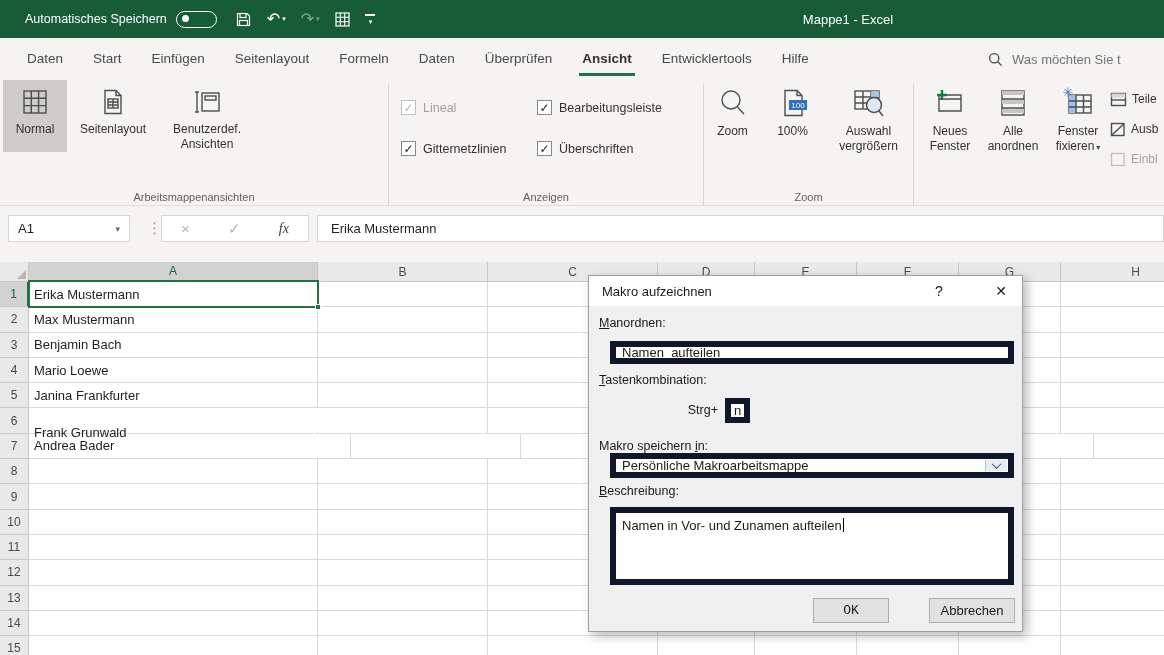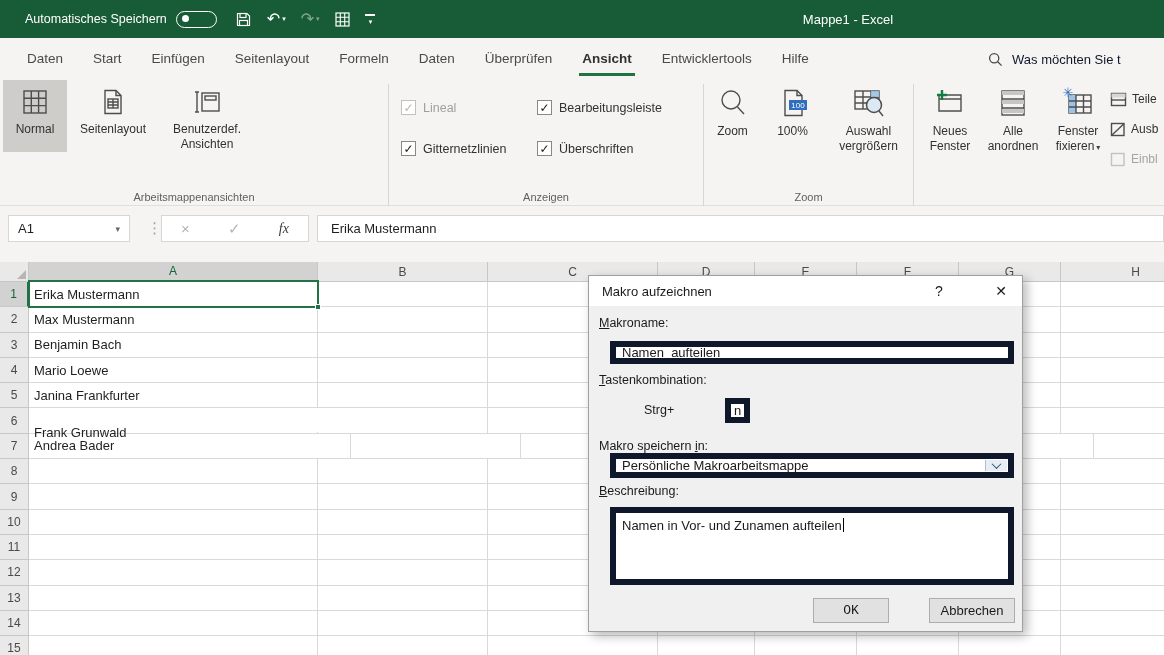--- a/index.html
+++ b/index.html
@@ -23,21 +23,21 @@
   .qcust .bar { width:10px; height:2px; background:#fff; margin-bottom:3px; }
   .qcust .caret { font-size:7px; }
 
   
   .tabrow { position:absolute; top:38px; left:0; width:1164px; height:42px; background:#f5f4f2; }
   .tabs { display:flex; margin-left:12px; height:100%; }
   .tab { padding:0 15px; font-size:13.5px; color:#4a4a4a; line-height:42px; position:relative; white-space:nowrap; }
   .tab.active { font-weight:bold; color:#323130; }
   .tab.active::after { content:""; position:absolute; left:12px; right:12px; bottom:4px; height:3px; background:#217346; }
   .tellme { position:absolute; left:988px; top:0; height:42px; display:flex; align-items:center; gap:9px;
-            font-size:13px; color:#0f172a; white-space:nowrap; }
+            font-size:13px; color:#737373; white-space:nowrap; }
 
   
   .ribbon { position:absolute; top:80px; left:0; width:1164px; height:126px; background:#f5f4f2;
             border-bottom:1px solid #e1dfdd; }
   .gsep { position:absolute; top:6px; height:184px; width:1px; background:#d8d6d4; top:4px; height:188px; }
   .group-label { position:absolute; bottom:3px; left:0; right:0; text-align:center; font-size:11px; color:#605e5c; }
   .bigbtn { display:flex; flex-direction:column; align-items:center; padding-top:7px; }
   .bigbtn .lbl { font-size:12px; color:#323130; text-align:center; line-height:15px; margin-top:5px; white-space:nowrap; }
   .bigbtn.selected { background:#cfcdca; }
   .g-views { position:absolute; left:0; top:0; width:388px; height:126px; }
@@ -107,21 +107,21 @@
   .dclose { position:absolute; right:0; top:0; width:42px; height:30px; text-align:center;
             line-height:30px; font-size:14px; color:#1a1a1a; }
   .dlabel { position:absolute; left:10px; font-size:12.5px; color:#1a1a1a; }
   .key { text-decoration:underline; }
   .dinput { position:absolute; background:#fff; border:6px solid #0f172a; font-size:13px; color:#1a1a1a;
             display:flex; align-items:center; }
   .dinput .txt { margin-left:6px; white-space:nowrap; }
   .in-name { left:21px; top:65px; width:404px; height:23px; }
   .lb-name { top:40px; }
   .lb-keys { top:97px; }
-  .strg { position:absolute; left:55px; top:127px; width:74px; text-align:left; font-size:12.5px; color:#1a1a1a; }
+  .strg { position:absolute; left:55px; top:127px; width:74px; text-align:right; font-size:12.5px; color:#1a1a1a; }
   .in-key { left:136px; top:122px; width:25px; height:25px; justify-content:center; }
   .in-key .txt { margin:0; }
   .lb-store { top:163px; }
   .combo { left:21px; top:177px; width:404px; height:25px; }
   .combo .chv { position:absolute; right:1px; top:1px; bottom:1px; width:22px; background:#e7edf4;
                 border-left:1px solid #aebfd2; display:flex; align-items:center; justify-content:center; }
   .combo .chv i { display:block; width:7px; height:7px; border-right:1.6px solid #39536f;
                   border-bottom:1.6px solid #39536f; transform:rotate(45deg) translate(-1px,-1px); }
   .lb-desc { top:208px; }
   .descbox { left:21px; top:231px; width:404px; height:78px; align-items:flex-start; }
@@ -534,21 +534,21 @@
     </div>
   </div>
 
 <div class="dialog">
   <div class="dtitlebar">
     <span class="dtitle">Makro aufzeichnen</span>
     <span class="dhelp">?</span>
     <span class="dclose">✕</span>
   </div>
 
-  <div class="dlabel lb-name"><span class="key">M</span><span>akroname:</span></div>
+  <div class="dlabel lb-name"><span class="key">M</span><span>anordnen:</span></div>
   <div class="dinput in-name">
     <span class="txt">Namen_aufteilen</span>
   </div>
 
   <div class="dlabel lb-keys"><span class="key">T</span><span>astenkombination:</span></div>
   <div class="strg">Strg+</div>
   <div class="dinput in-key">
     <span class="txt">n</span>
   </div>
 

